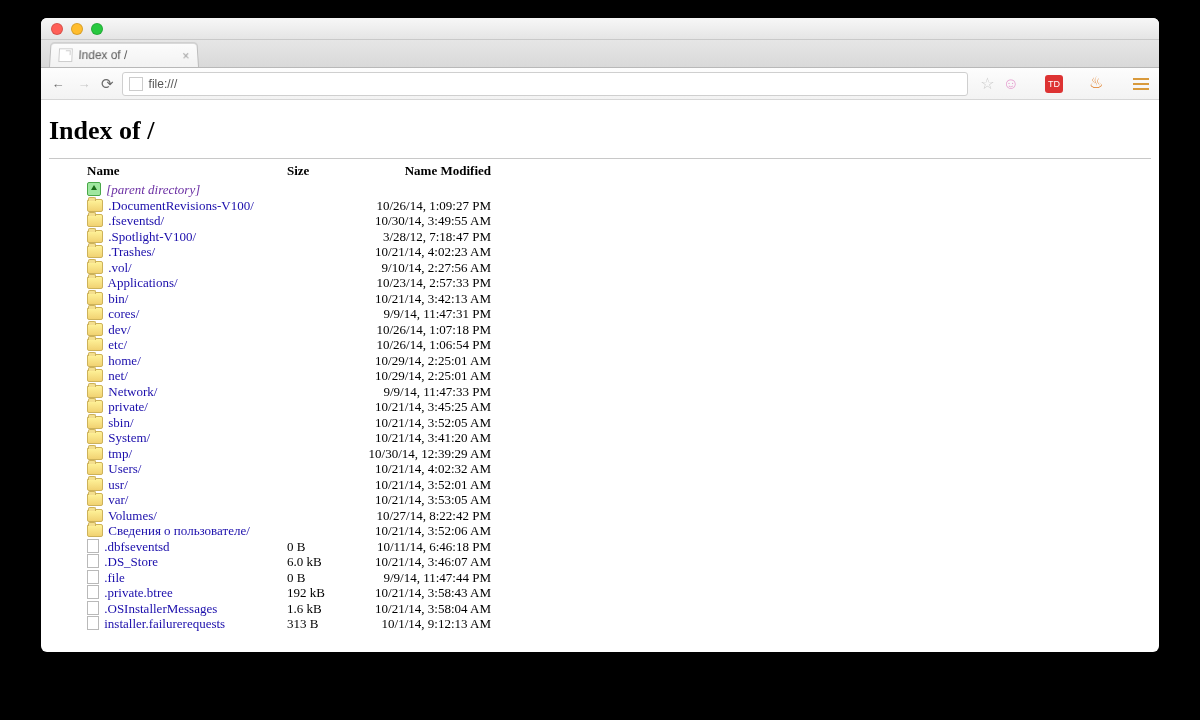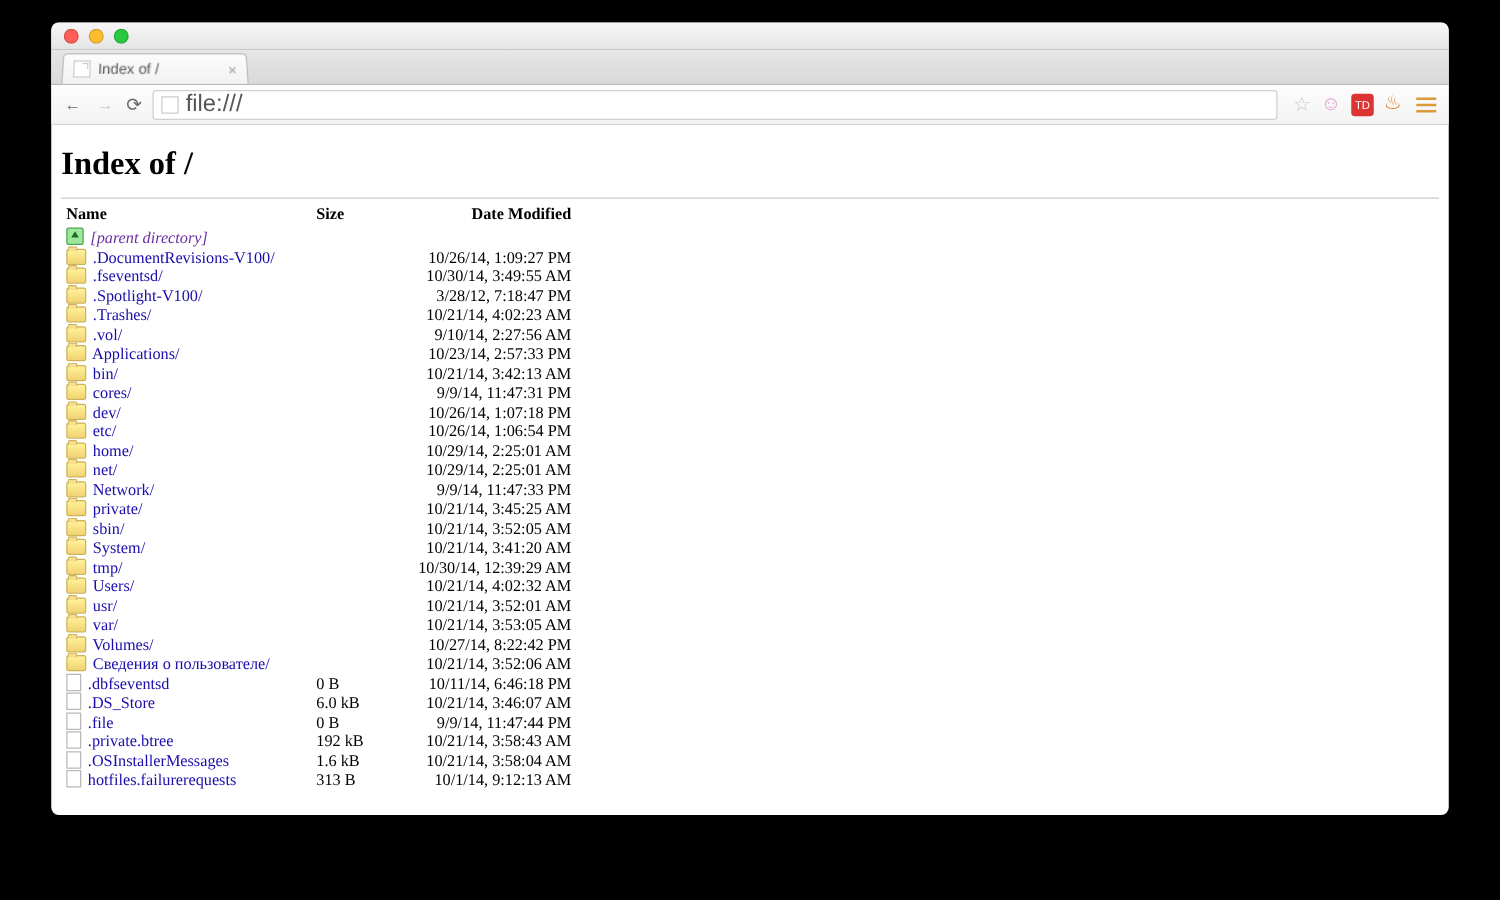--- a/index.html
+++ b/index.html
@@ -87,39 +87,39 @@
   .omnibox {
     flex:1;
     height:24px;
     background:#fff;
     border:1px solid #cfcfcf;
     border-radius:3px;
     display:flex;
     align-items:center;
     padding:0 6px;
     color:#555;
-    font-size:19px;
+    font-size:12px;
   }
   .pageicon{
     width:14px;height:14px;border:1px solid #ccc;margin-right:6px;background:#fff;
   }
   .star{ color:#c9c9c9; font-size:16px; margin-left:4px;}
   .exticons{ display:flex; gap:8px; align-items:center;}
-  .ext{ width:18px;height:18px; border-radius:3px;}
+  .ext{ width:18px;height:18px; border-radius:3px;margin-left:18px;}
   .ext.red{background:#d33; color:#fff; font:9px/18px Arial; text-align:center;}
   .ext.flame{ color:#e07a1f; font-size:16px; line-height:16px;}
   .ext.menu{ display:flex; flex-direction:column; gap:3px; justify-content:center;}
   .ext.menu span{ height:2px; background:#d99a3c; display:block; width:16px;}
   .content {
     padding:6px 8px 20px;
     color:#000;
   }
   h1 { font-size:26px; margin:10px 0 12px; font-weight:bold;}
   hr { border:none; border-top:1px solid #c8c8c8; margin:0 0 2px;}
-  table { border-collapse:collapse; width:100%; font-size:13px; table-layout:fixed;}
+  table { border-collapse:collapse; width:100%; font-size:13px; table-layout:fixed;margin-left:34px;}
   th { text-align:left; font-weight:bold; padding:2px 4px 3px;}
   th.size, td.size{ text-align:left; padding-right:18px;}
   th.date, td.date{ text-align:right; padding-right:6px;}
   td { padding:0 4px; line-height:15.5px; vertical-align:middle; white-space:nowrap;}
   td.name a { color:#1a0dab; text-decoration:none;}
   td.name a.visited{ color:#6b2fa3;font-style:italic;}
   .ficon{
     display:inline-block; width:16px; height:13px; margin-right:2px;
     vertical-align:-2px;
   }
@@ -205,21 +205,21 @@
       <colgroup>
         <col style="width:200px">
         <col style="width:72px">
         <col style="width:142px">
         <col>
       </colgroup>
       <thead>
         <tr>
           <th>Name</th>
           <th class="size">Size</th>
-          <th class="date">Date Modified</th>
+          <th class="date">Name Modified</th>
           <th></th>
         </tr>
       </thead>
       <tbody id="file-rows">
         <tr>
           <td class="name">
             <span class="ficon up"></span>
             <a href="#" class="visited">[parent directory]</a>
           </td>
           <td class="size"></td>
@@ -382,21 +382,21 @@
             <td class="date">10/21/14, 3:58:43 AM</td>
             <td></td>
           </tr>
           <tr>
             <td class="name"><span class="ficon file"></span> <a href="#">.OSInstallerMessages</a></td>
             <td class="size">1.6 kB</td>
             <td class="date">10/21/14, 3:58:04 AM</td>
             <td></td>
           </tr>
           <tr>
-            <td class="name"><span class="ficon file"></span> <a href="#">hotfiles.failurerequests</a></td>
+            <td class="name"><span class="ficon file"></span> <a href="#">installer.failurerequests</a></td>
             <td class="size">313 B</td>
             <td class="date">10/1/14, 9:12:13 AM</td>
             <td></td>
           </tr>
         </tbody>
     </table>
   </div>
 
 </div>
 

